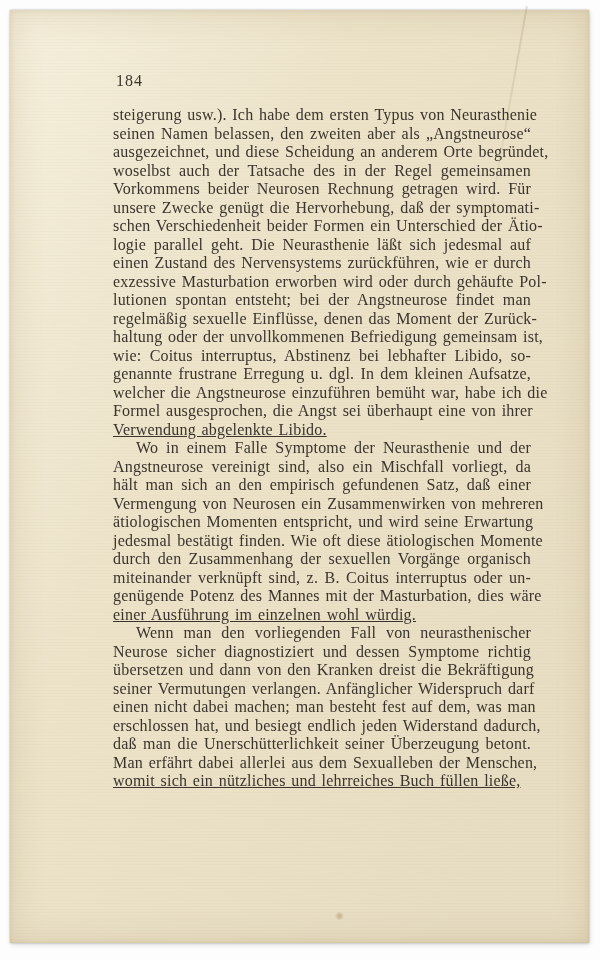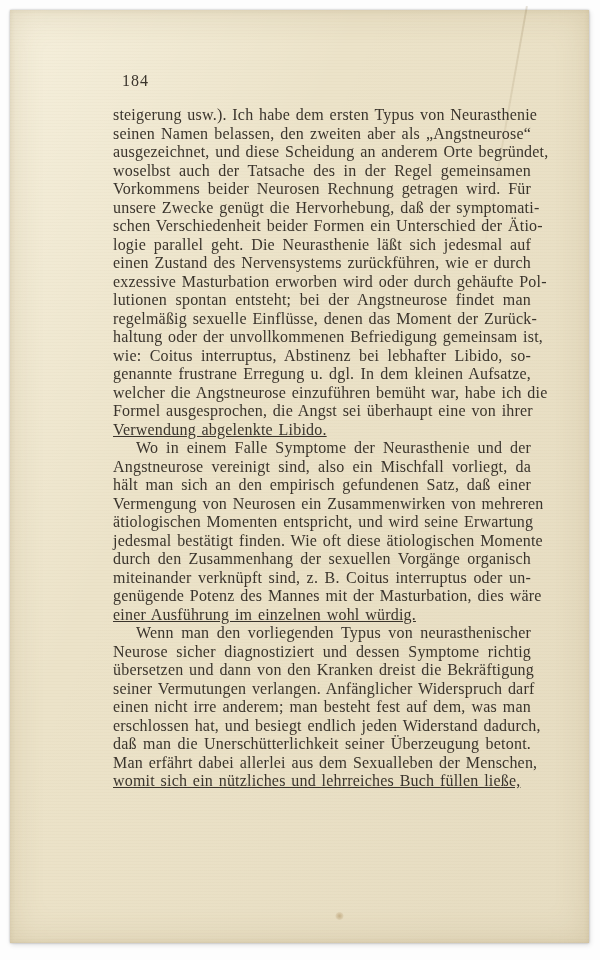--- a/index.html
+++ b/index.html
@@ -46,21 +46,20 @@
     border-radius: 50%;
     background: radial-gradient(circle, var(--foxing, #a98a58) 0%, rgba(169,138,88,0.35) 55%, rgba(169,138,88,0) 75%);
     opacity: 0.55;
   }
   .page-number {
     position: absolute;
     left: 106px; top: 62px;
     font-size: 16px;
     letter-spacing: 1px;
     color: var(--ink, #3a342c);
-    margin-left: 6px;
   }
   .text-block {
     position: absolute;
     left: 103px; top: 96px;
     width: 418px;
     color: var(--ink, #3a342c);
     font-size: 16px;
   }
   .paragraph { margin: 0; }
   .text-line {
@@ -114,25 +113,25 @@
           <div class="text-line">hält man sich an den empirisch gefundenen Satz, daß einer</div>
           <div class="text-line">Vermengung von Neurosen ein Zusammenwirken von mehreren</div>
           <div class="text-line">ätiologischen Momenten entspricht, und wird seine Erwartung</div>
           <div class="text-line">jedesmal bestätigt finden. Wie oft diese ätiologischen Momente</div>
           <div class="text-line">durch den Zusammenhang der sexuellen Vorgänge organisch</div>
           <div class="text-line">miteinander verknüpft sind, z. B. Coitus interruptus oder un-</div>
           <div class="text-line">genügende Potenz des Mannes mit der Masturbation, dies wäre</div>
           <div class="text-line last">einer Ausführung im einzelnen wohl würdig.</div>
         </div>
         <div class="paragraph">
-          <div class="text-line first-indent">Wenn man den vorliegenden Typus von neurasthenischer</div>
+          <div class="text-line first-indent">Wenn man den vorliegenden Fall von neurasthenischer</div>
           <div class="text-line">Neurose sicher diagnostiziert und dessen Symptome richtig</div>
           <div class="text-line">übersetzen und dann von den Kranken dreist die Bekräftigung</div>
           <div class="text-line">seiner Vermutungen verlangen. Anfänglicher Widerspruch darf</div>
-          <div class="text-line">einen nicht irre anderem; man besteht fest auf dem, was man</div>
+          <div class="text-line">einen nicht dabei machen; man besteht fest auf dem, was man</div>
           <div class="text-line">erschlossen hat, und besiegt endlich jeden Widerstand dadurch,</div>
           <div class="text-line">daß man die Unerschütterlichkeit seiner Überzeugung betont.</div>
           <div class="text-line">Man erfährt dabei allerlei aus dem Sexualleben der Menschen,</div>
           <div class="text-line last">womit sich ein nützliches und lehrreiches Buch füllen ließe,</div>
         </div>
       </div>
     <div class="foxing-spot"></div>
   </div>
 </div>
 

